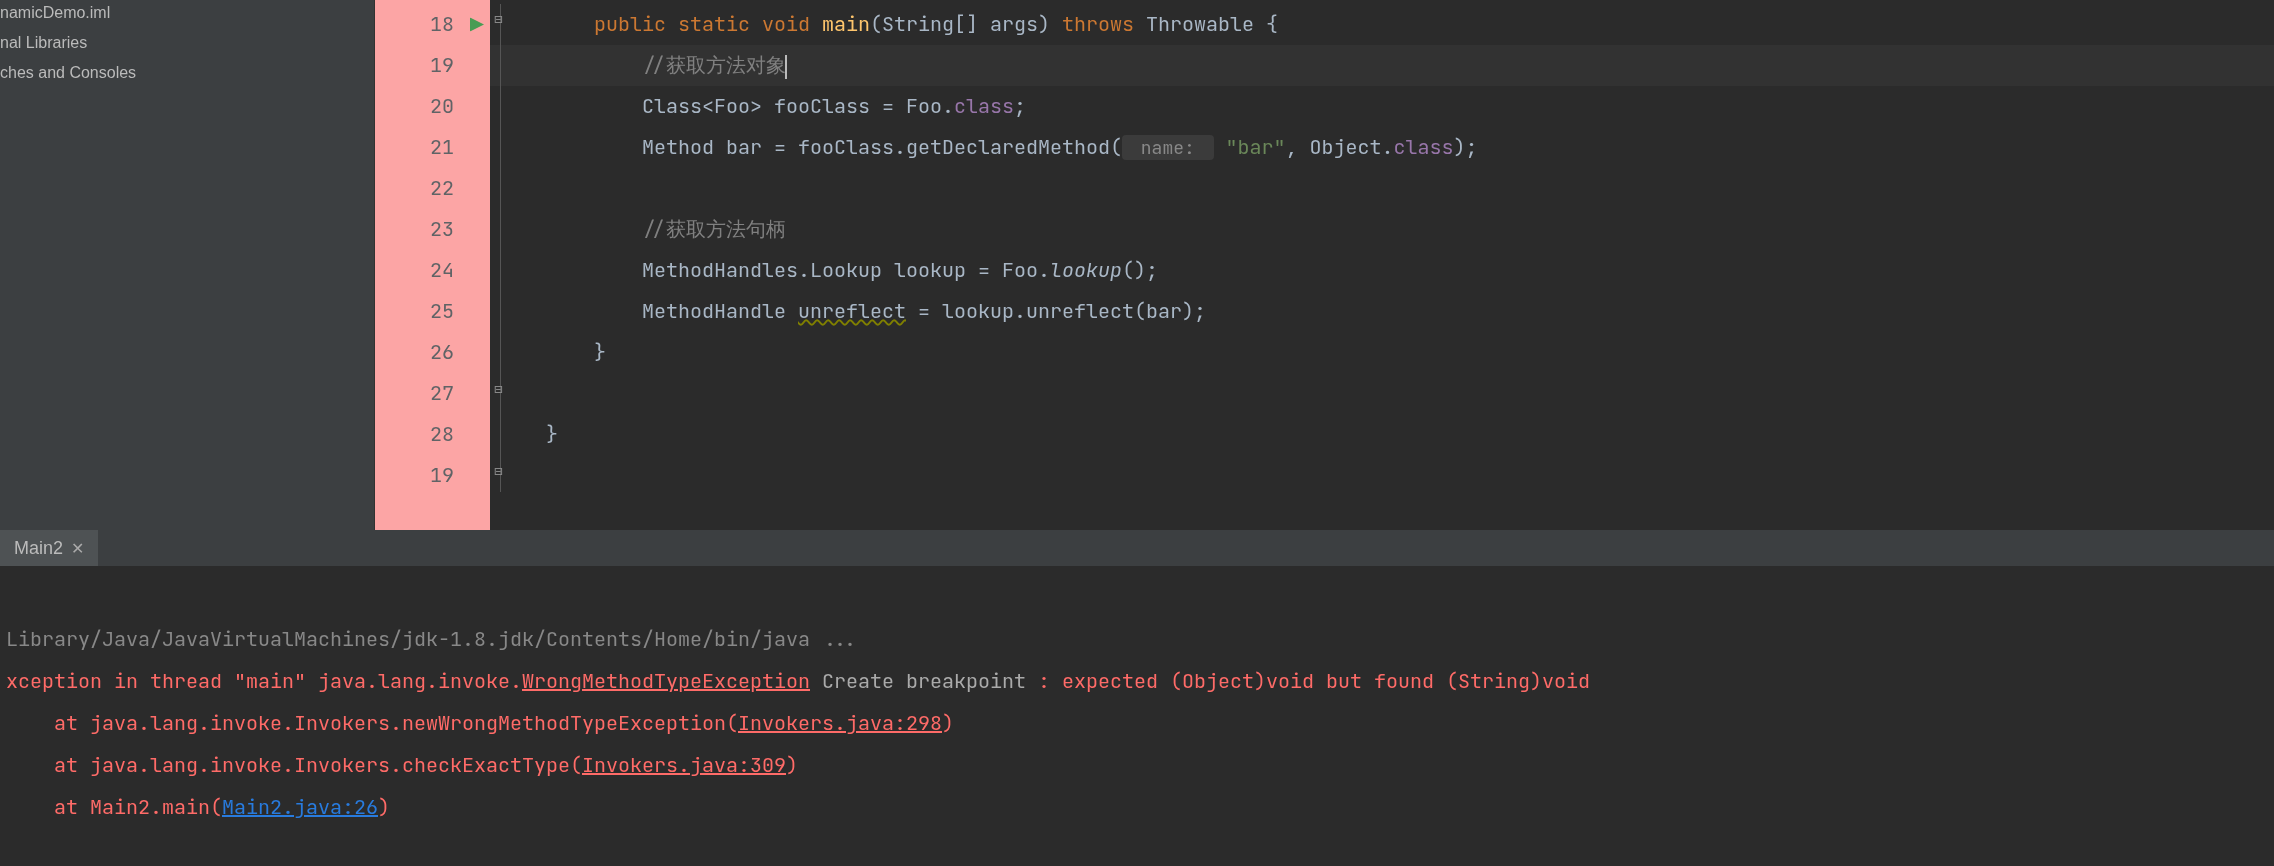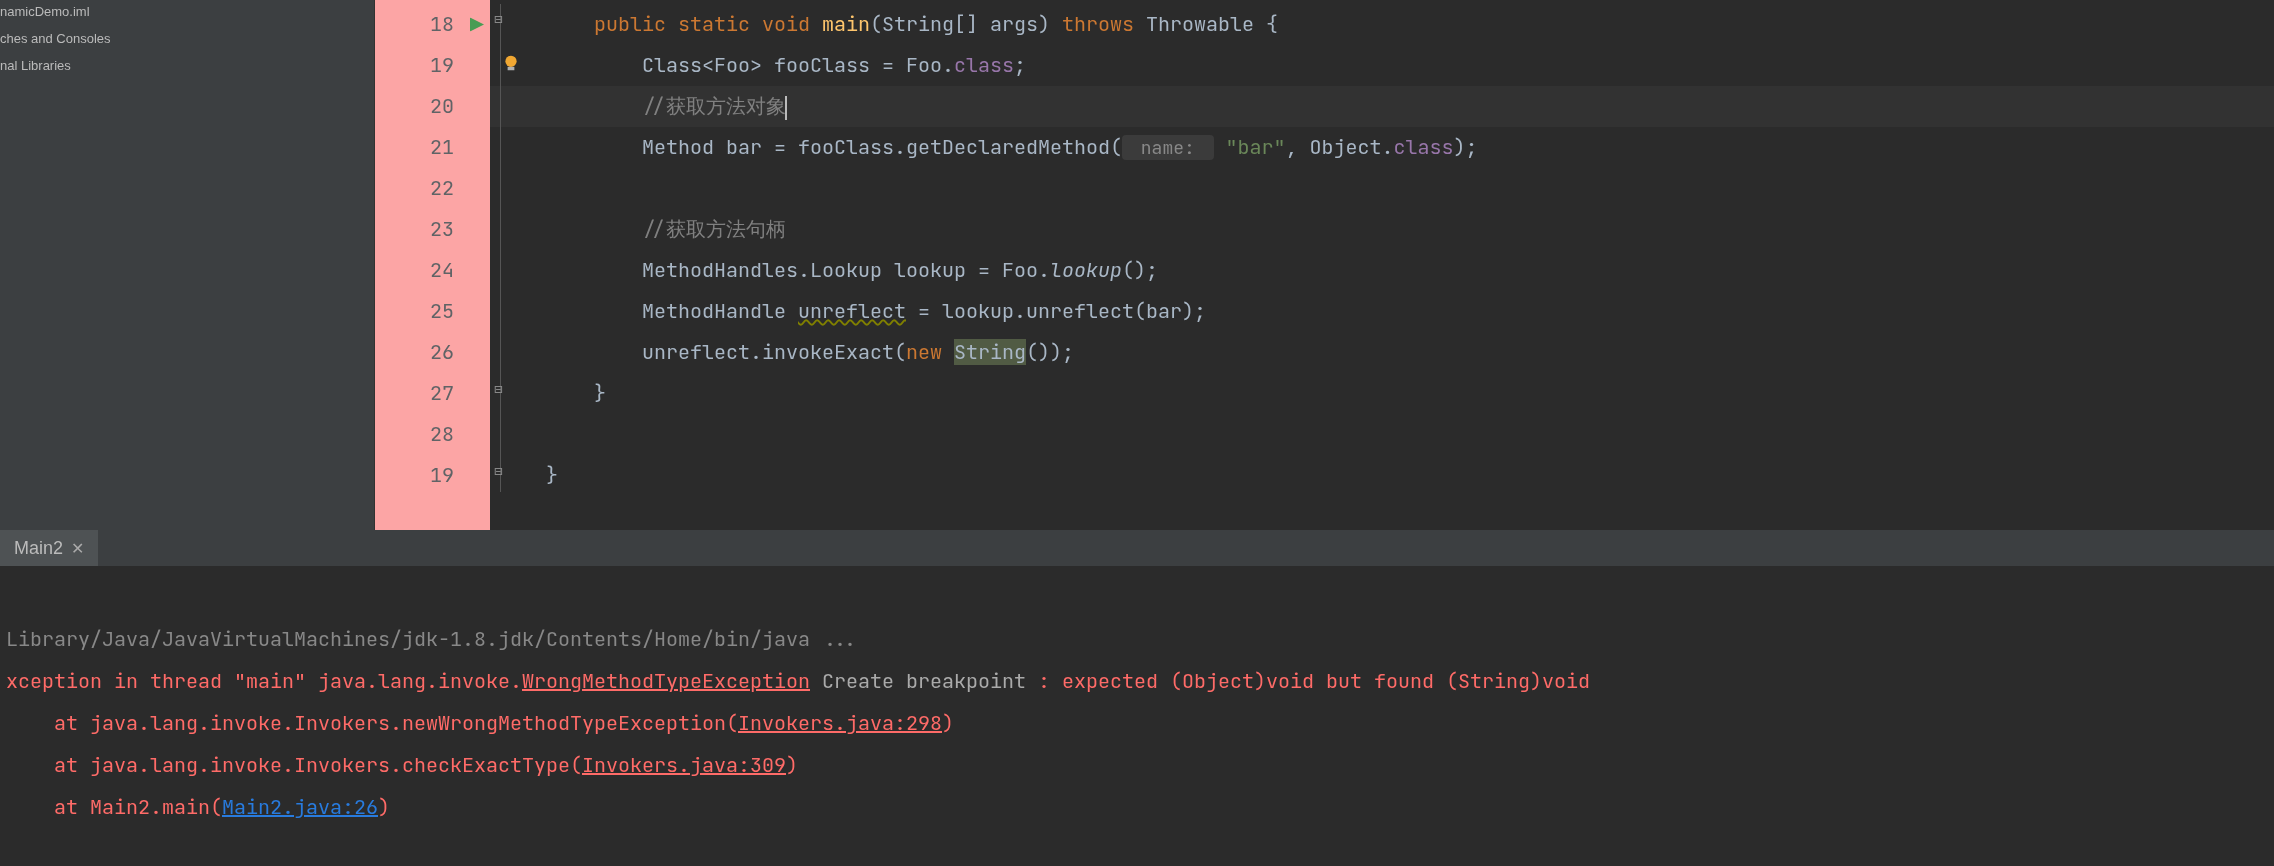--- a/index.html
+++ b/index.html
@@ -15,21 +15,21 @@
 .main-split {
   display: flex;
   height: 530px;
 }
 .sidebar {
   width: 375px;
   background: #3c3f41;
   color: #bbbbbb;
   padding-top: 0;
   font-family: -apple-system, "Segoe UI", sans-serif;
-  font-size: 13px;
+  font-size: 16px;
   border-right: 1px solid #323232;
 }
 .sidebar-item {
   padding: 4px 12px 8px 0;
   cursor: pointer;
   white-space: nowrap;
   overflow: hidden;
 }
 .editor-area {
   flex: 1;
@@ -163,22 +163,22 @@
 .console .link { color: #287bde; text-decoration: underline; cursor: pointer; }
 .console .err-link { color: #ff6b68; text-decoration: underline; cursor: pointer; }
 .console .hint { color: #aaa; }
 </style>
 </head>
 <body>
 
 <div class="main-split">
   <div class="sidebar">
     <div class="sidebar-item"><span>namicDemo.iml</span></div>
+    <div class="sidebar-item"><span>nal Libraries</span></div>
     <div class="sidebar-item"><span>ches and Consoles</span></div>
-    <div class="sidebar-item"><span>nal Libraries</span></div>
   </div>
 
   <div class="editor-area">
     <div class="gutter">
       <div class="gutter-line"><span>18</span>
         <span class="gutter-run">
           <svg width="14" height="14" viewBox="0 0 10 10">
               <polygon points="0,0 10,5 0,10" fill="#499c54"></polygon>
             </svg>
         </span>
@@ -205,28 +205,27 @@
 
     <div class="code-area">
       <div class="fold-col">
         <div class="fold-line" style="top:4px;height:488px;"></div>
         <div class="fold-mark" style="top:12px;">⊟</div>
         <div class="fold-mark" style="top:382px;">⊟</div>
         <div class="fold-mark" style="top:464px;">⊟</div>
       </div>
 
       <div class="code-line">    <span class="kw">public</span> <span class="kw">static</span> <span class="kw">void</span> <span class="method-decl">main</span><span>(String[] args) </span><span class="kw">throws</span><span> Throwable {</span></div>
+      <div class="code-line current">        <span class="comment">//获取方法对象</span><span class="caret"></span></div>
       <div class="code-line">        <span>Class&lt;Foo&gt; fooClass = Foo.</span><span class="field">class</span><span>;</span></div>
-      <div class="code-line current">        <span class="comment">//获取方法对象</span><span class="caret"></span></div>
       <div class="code-line">        <span>Method bar = fooClass.getDeclaredMethod(</span><span class="param-hint"> name: </span> <span class="str">"bar"</span><span>, Object.</span><span class="field">class</span><span>);</span></div>
       <div class="code-line"></div>
       <div class="code-line">        <span class="comment">//获取方法句柄</span></div>
       <div class="code-line">        <span>MethodHandles.Lookup lookup = Foo.</span><span class="static-call">lookup</span><span>();</span></div>
       <div class="code-line">        <span>MethodHandle </span><span class="warn-underline">unreflect</span><span> = lookup.unreflect(bar);</span></div>
-      <div class="code-line">        <span>unreflect.invokeExact(</span><span class="kw">new</span><span> </span><span class="hl-bg">String</span><span>());</span></div>
       <div class="code-line">    <span>}</span></div>
       <div class="code-line"></div>
       <div class="code-line"><span>}</span></div>
     </div>
   </div>
 </div>
 
 <div class="run-panel">
   <div class="run-tabs">
     <div class="run-tab">

